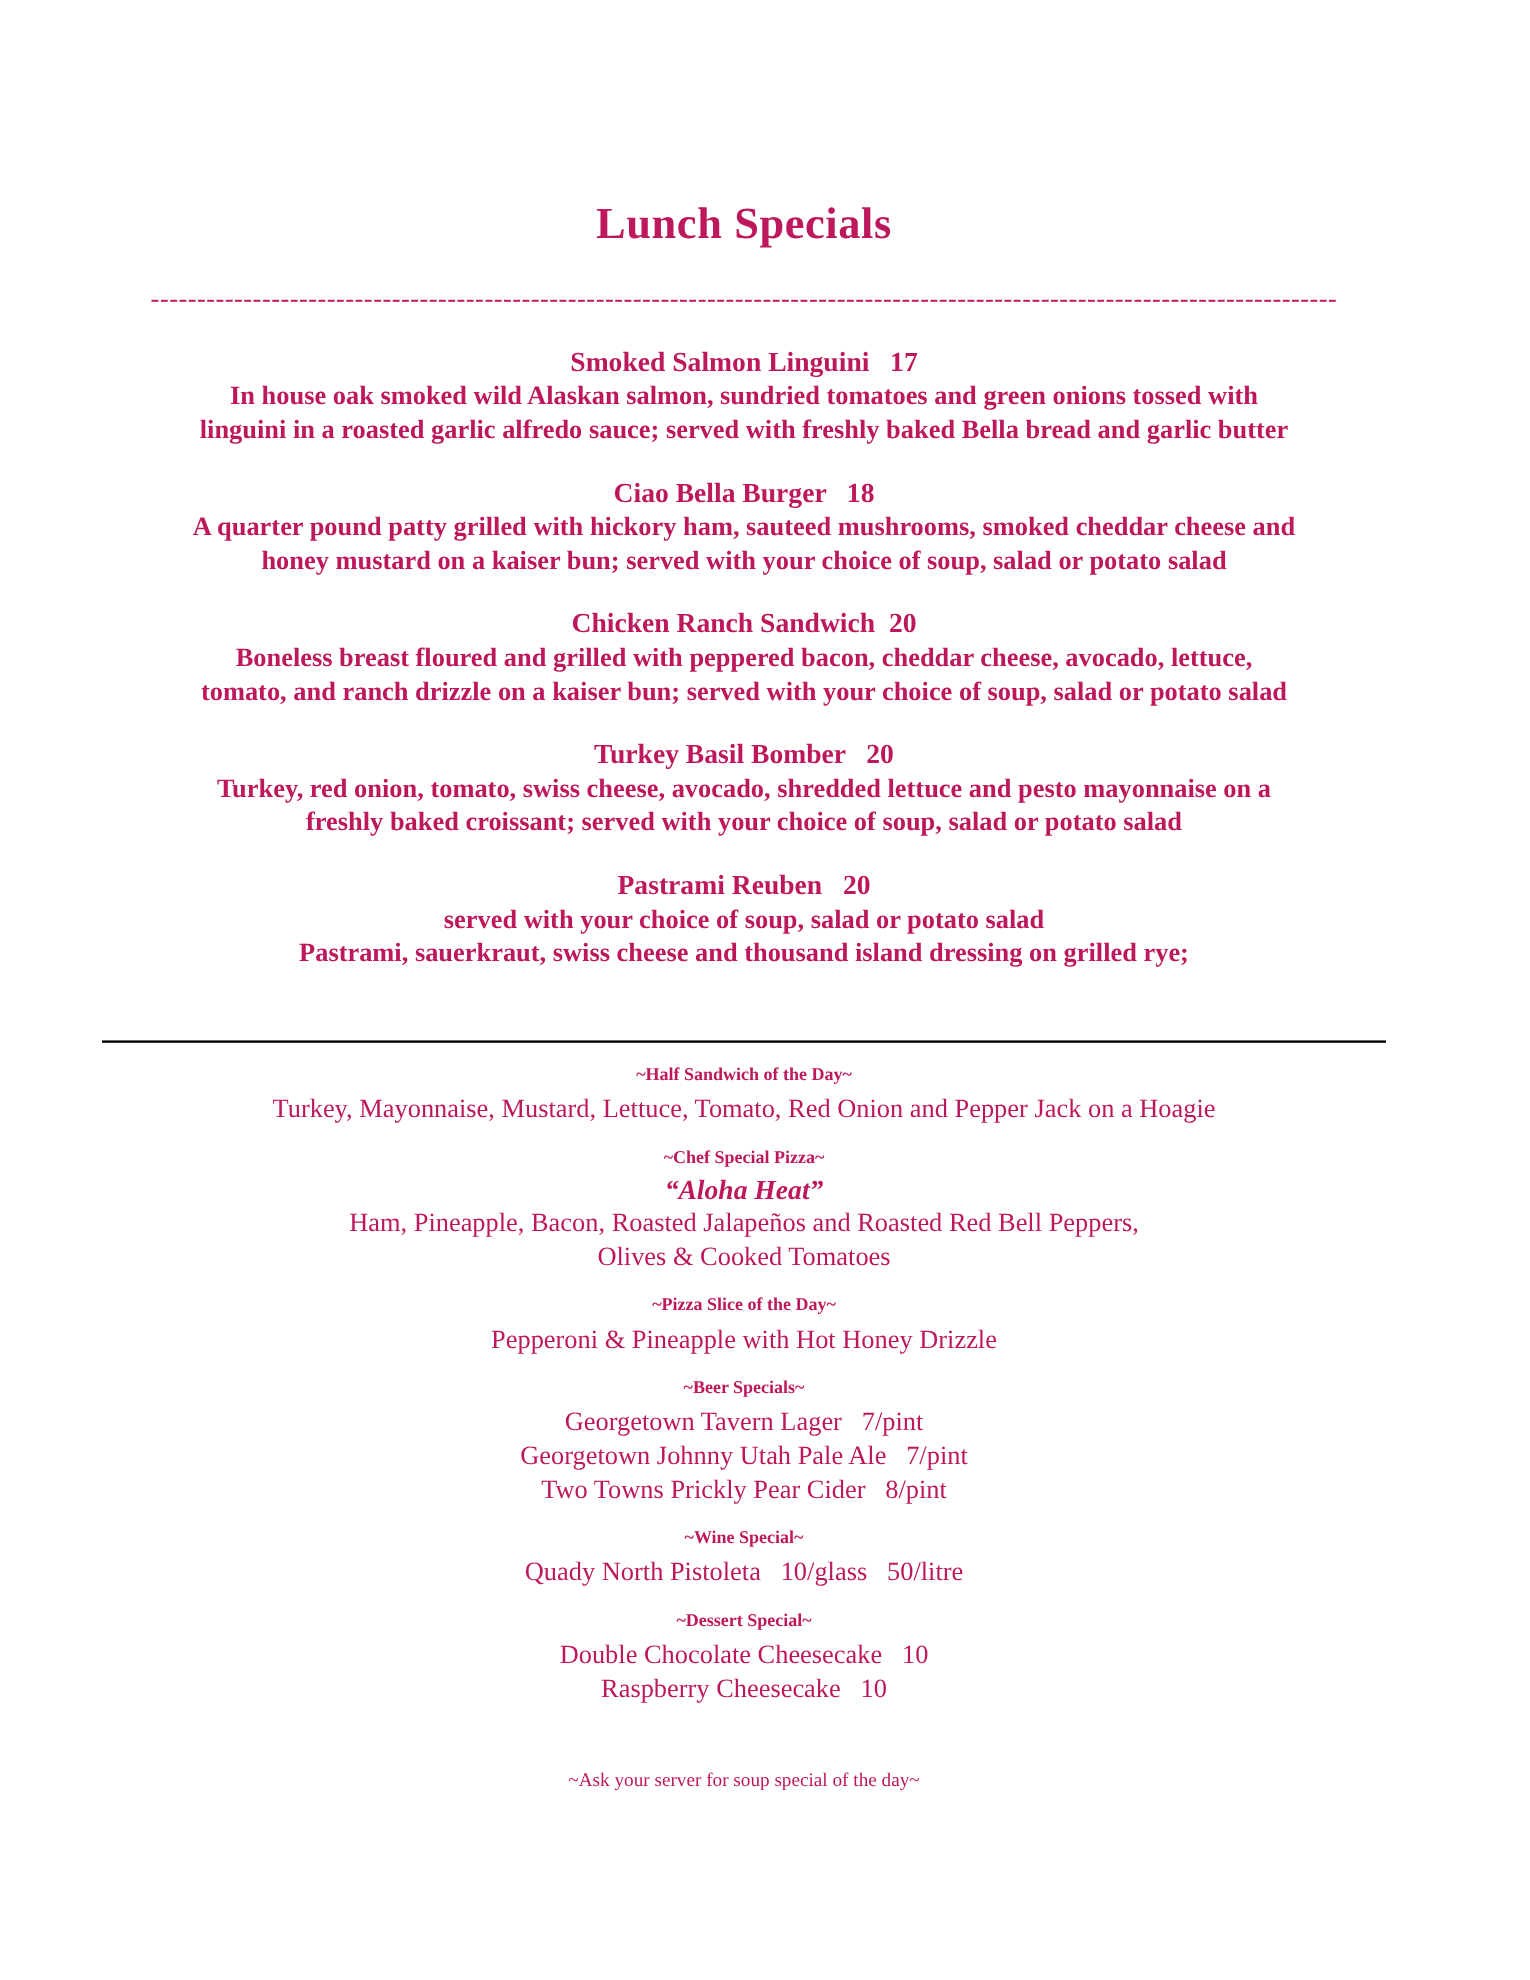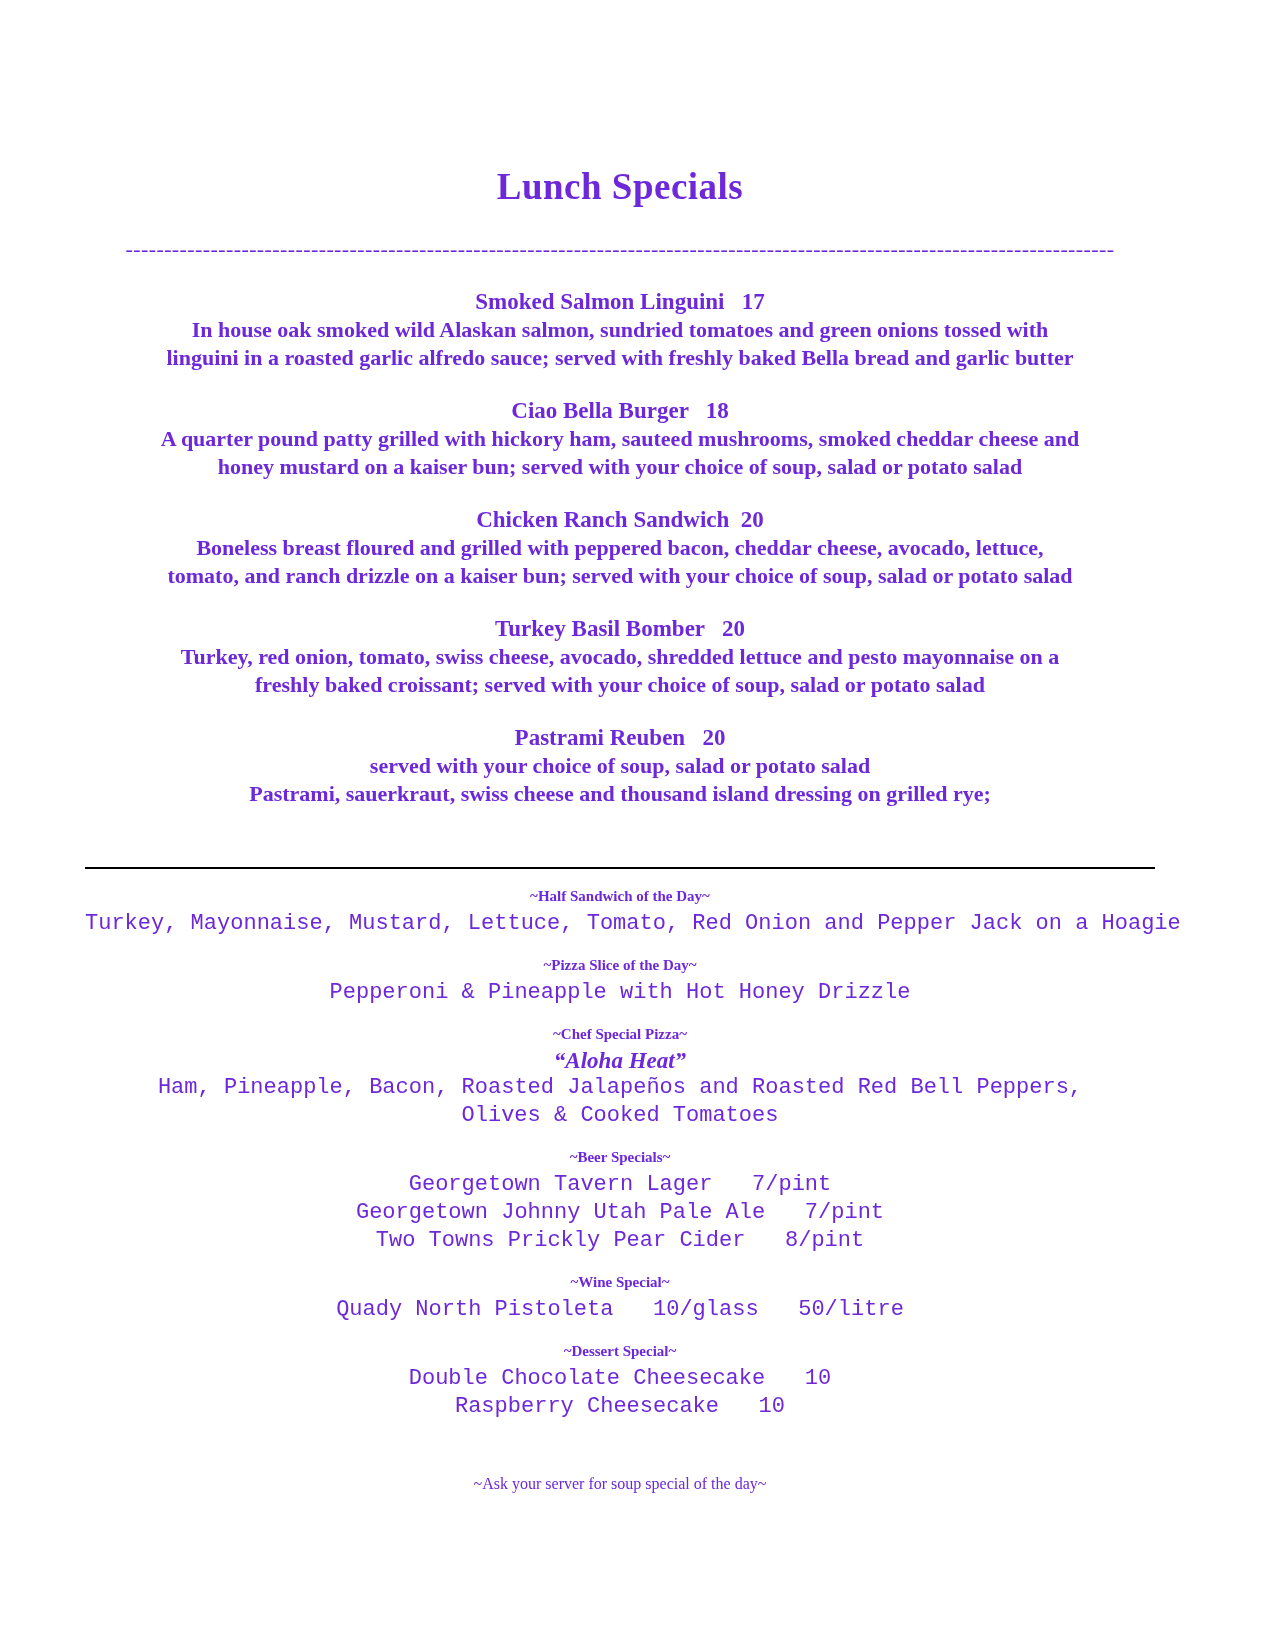--- a/index.html
+++ b/index.html
@@ -2,21 +2,21 @@
 <html><head>
 <meta charset="utf-8">
 <style>
   html, body { margin: 0; padding: 0; background: #ffffff; }
   .page {
     width: 1275px;
     height: 1650px;
     box-sizing: border-box;
     padding: 165px 120px 0 85px;
     background: #ffffff;
-    color: #6d28d9;
+    color: #be185d;
     font-family: "Liberation Serif", serif;
     font-size: 22px;
     line-height: 28px;
     text-align: center;
     overflow: hidden;
   }
   .pre { white-space: pre; }
   .title {
     font-size: 37px;
     line-height: 44px;
@@ -48,21 +48,21 @@
     font-weight: bold;
     font-size: 15px;
     line-height: 28px;
   }
   .special-subtitle {
     font-weight: bold;
     font-style: italic;
     font-size: 23px;
     line-height: 26px;
   }
-  .special-line { line-height: 28px; font-family: Liberation Mono, monospace; }
+  .special-line { line-height: 28px; }
   .footer-note {
     margin-top: 48px;
     font-size: 16px;
     line-height: 30px;
   }
 </style>
 </head>
 <body>
 
 <div class="page">
@@ -102,29 +102,29 @@
   </div>
 
   <hr class="section-divider">
 
   <div class="special">
     <div class="special-heading pre">~Half Sandwich of the Day~</div>
     <div class="special-line pre">Turkey, Mayonnaise, Mustard, Lettuce, Tomato, Red Onion and Pepper Jack on a Hoagie</div>
   </div>
 
   <div class="special">
-    <div class="special-heading pre">~Pizza Slice of the Day~</div>
-    <div class="special-line pre">Pepperoni &amp; Pineapple with Hot Honey Drizzle</div>
-  </div>
-
-  <div class="special">
     <div class="special-heading pre">~Chef Special Pizza~</div>
     <div class="special-subtitle pre">“Aloha Heat”</div>
     <div class="special-line pre">Ham, Pineapple, Bacon, Roasted Jalapeños and Roasted Red Bell Peppers,</div>
     <div class="special-line pre">Olives &amp; Cooked Tomatoes</div>
+  </div>
+
+  <div class="special">
+    <div class="special-heading pre">~Pizza Slice of the Day~</div>
+    <div class="special-line pre">Pepperoni &amp; Pineapple with Hot Honey Drizzle</div>
   </div>
 
   <div class="special">
     <div class="special-heading pre">~Beer Specials~</div>
     <div class="special-line pre">Georgetown Tavern Lager   7/pint</div>
     <div class="special-line pre">Georgetown Johnny Utah Pale Ale   7/pint</div>
     <div class="special-line pre">Two Towns Prickly Pear Cider   8/pint</div>
   </div>
 
   <div class="special">

